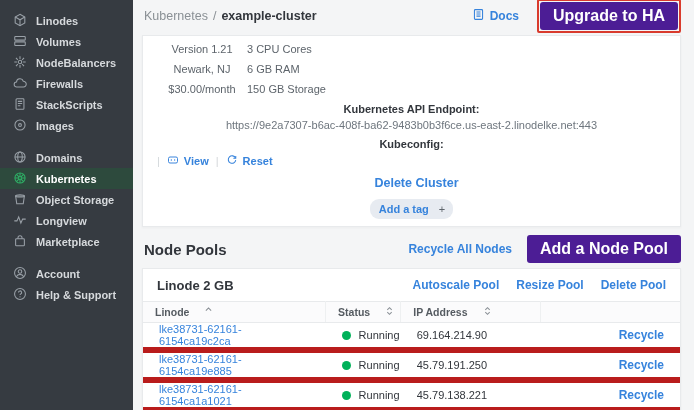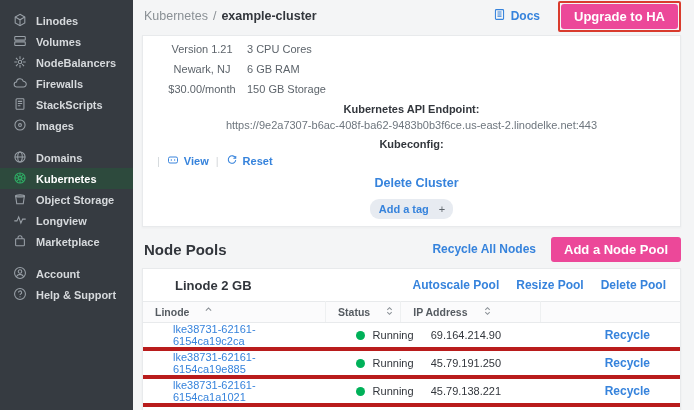--- a/index.html
+++ b/index.html
@@ -16,21 +16,21 @@
 
   
   .content { flex:1; min-width:0; display:flex; flex-direction:column; }
   .topbar { height:32px; display:flex; align-items:center; padding:0 13px 0 11px; flex-shrink:0; }
   .breadcrumb { font-size:12.5px; color:#8a9095; display:flex; gap:5px; align-items:center; }
   .crumb-link { color:#8a9095; cursor:pointer; }
   .crumb-current { color:#32363c; font-weight:bold; }
   .topbar-right { margin-left:auto; display:flex; align-items:center; gap:18px; }
   .docs-link { color:#3683dc; font-size:12px; font-weight:bold; display:flex; align-items:center; gap:5px; cursor:pointer; }
   .annotation-box { border:2px solid #d93b2d; border-radius:2px; padding:1px; }
-  .btn-primary { background:#ec4899; color:#fff; font-size:13px; font-weight:bold; border:none;
+  .btn-primary { background:#4c1d95; color:#fff; font-size:16px; font-weight:bold; border:none;
                  padding:5px 13px; border-radius:3px; cursor:pointer; font-family:inherit; white-space:nowrap; }
 
   .card { background:#fff; margin:0 13px 0 9px; border:1px solid #e8eaec; box-shadow:0 1px 2px rgba(50,54,60,.04); }
 
   
   .cluster-card { margin-top:3px; padding:3px 14px 7px;text-align:center; }
   .summary-row { display:flex; align-items:center; height:20px; font-size:11px; color:#5d646b; }
   .summary-left { width:90px; flex-shrink:0; }
   .endpoint-label, .kubeconfig-label { font-size:11px; font-weight:bold; color:#32363c; margin-top:4px; line-height:12px; }
   .endpoint-url { font-size:11px; color:#6e767e; margin-top:4px; line-height:12px; }
@@ -46,31 +46,31 @@
   .tag-plus { padding:4px 8px 4px 4px; color:#5d646b; font-weight:normal; }
 
   
   .pools-bar { display:flex; align-items:center; margin:9px 13px 6px 9px; height:26px; flex-shrink:0; }
   .pools-title { font-size:15px; font-weight:bold; color:#32363c; padding-left:2px; }
   .pools-actions { margin-left:auto; display:flex; align-items:center; gap:15px; }
   .link { color:#3683dc; font-size:12px; font-weight:bold; cursor:pointer; white-space:nowrap; }
 
   
   .pool-card { display:flex; flex-direction:column; }
-  .pool-head { display:flex; align-items:center; height:32px; padding:0 14px;margin-left:18px; }
+  .pool-head { display:flex; align-items:center; height:32px; padding:0 14px; }
   .pool-name { font-size:13px; font-weight:bold; color:#32363c; }
   .pool-links { margin-left:auto; display:flex; gap:17px; }
   table { width:100%; border-collapse:collapse; table-layout:fixed; }
   thead th { background:#fbfbfc; border-top:1px solid #e8eaec; border-bottom:1px solid #e8eaec;
              border-right:1px solid #eef0f1; height:21px; text-align:left; padding:0 12px;
              font-size:10.5px; font-weight:bold; color:#555b61; cursor:pointer; }
   thead th:last-child { border-right:none; }
   .th-inner { display:flex; align-items:flex-end; gap:16px; }
   .sort-icon { width:7px; height:10px; flex-shrink:0; }
-  tbody td { height:24px; padding:0 30px; border-bottom:4px solid #b91c1c; font-size:11px; color:#32363c; }
+  tbody td { height:24px; padding:0 16px; border-bottom:6px solid #b91c1c; font-size:11px; color:#32363c; }
   .node-link { color:#3683dc; cursor:pointer; }
   .status-cell { display:flex; align-items:center; gap:8px; }
   .dot { width:9px; height:9px; border-radius:50%; background:#00b159; flex-shrink:0; }
   td.action { text-align:right; }
   .pool-id { height:20px; display:flex; align-items:center; padding:0 14px; font-size:11px; color:#454b52; }
 </style>
 </head>
 <body>
 
 <aside class="sidebar">

